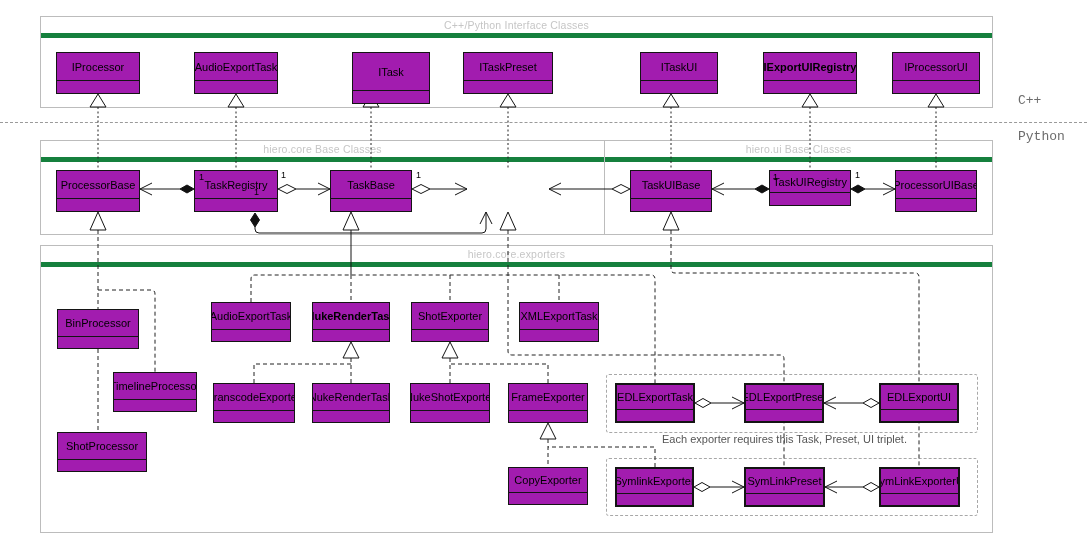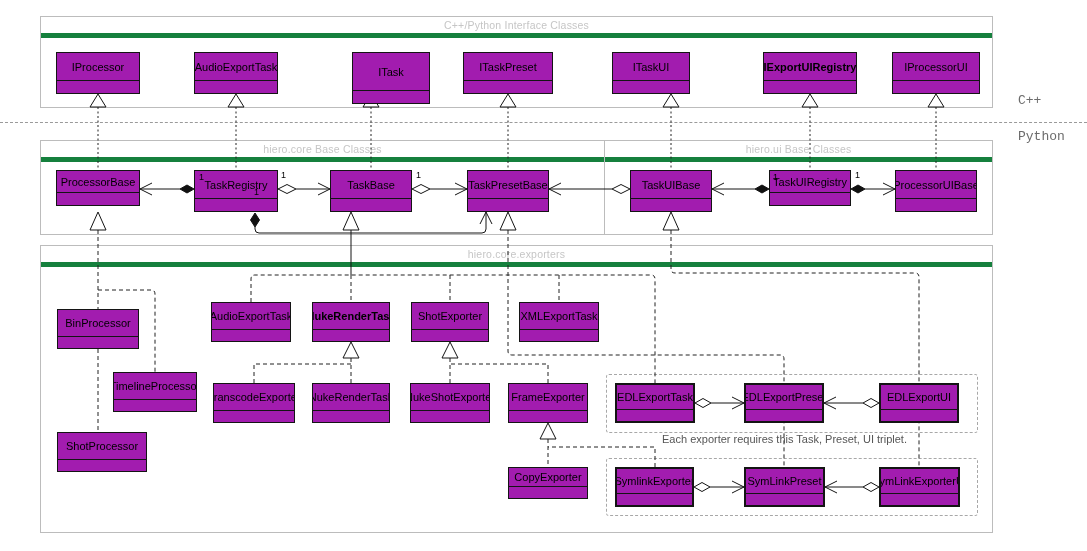--- a/index.html
+++ b/index.html
@@ -150,47 +150,43 @@
       <div class="b"></div>
     </div>
   <div class="cbox" style="left:352px;top:52px;width:78px;height:52px">
       <div class="t">ITask</div>
       <div class="b"></div>
     </div>
   <div class="cbox" style="left:463px;top:52px;width:90px;height:42px">
       <div class="t">ITaskPreset</div>
       <div class="b"></div>
     </div>
-  <div class="cbox" style="left:612px;top:52px;width:78px;height:42px">
+  <div class="cbox" style="left:640px;top:52px;width:78px;height:42px">
       <div class="t">ITaskUI</div>
       <div class="b"></div>
     </div>
   <div class="cbox bold" style="left:763px;top:52px;width:94px;height:42px">
       <div class="t">IExportUIRegistry</div>
       <div class="b"></div>
     </div>
   <div class="cbox" style="left:892px;top:52px;width:88px;height:42px">
       <div class="t">IProcessorUI</div>
       <div class="b"></div>
     </div>
 
-  <div class="cbox" style="left:56px;top:170px;width:84px;height:36px">
+  <div class="cbox" style="left:56px;top:170px;width:84px;height:42px">
       <div class="t">ProcessorBase</div>
       <div class="b"></div>
     </div>
   <div class="cbox" style="left:194px;top:170px;width:84px;height:42px">
       <div class="t">TaskRegistry</div>
       <div class="b"></div>
     </div>
   <div class="cbox" style="left:330px;top:170px;width:82px;height:42px">
       <div class="t">TaskBase</div>
-      <div class="b"></div>
-    </div>
-  <div class="cbox" style="left:467px;top:170px;width:82px;height:42px">
-      <div class="t">TaskPresetBase</div>
       <div class="b"></div>
     </div>
 
   <div class="cbox" style="left:630px;top:170px;width:82px;height:42px">
       <div class="t">TaskUIBase</div>
       <div class="b"></div>
     </div>
   <div class="cbox" style="left:769px;top:170px;width:82px;height:36px">
       <div class="t">TaskUIRegistry</div>
       <div class="b"></div>
@@ -246,21 +242,21 @@
       <div class="b"></div>
     </div>
   <div class="cbox small" style="left:410px;top:383px;width:80px;height:40px">
       <div class="t">NukeShotExporter</div>
       <div class="b"></div>
     </div>
   <div class="cbox small" style="left:508px;top:383px;width:80px;height:40px">
       <div class="t">FrameExporter</div>
       <div class="b"></div>
     </div>
-  <div class="cbox small" style="left:508px;top:467px;width:80px;height:32px">
+  <div class="cbox small" style="left:508px;top:467px;width:80px;height:38px">
       <div class="t">CopyExporter</div>
       <div class="b"></div>
     </div>
 
   <div class="cbox small thick" style="left:615px;top:383px;width:80px;height:40px">
       <div class="t">EDLExportTask</div>
       <div class="b"></div>
     </div>
   <div class="cbox small thick" style="left:744px;top:383px;width:80px;height:40px">
       <div class="t">EDLExportPreset</div>

